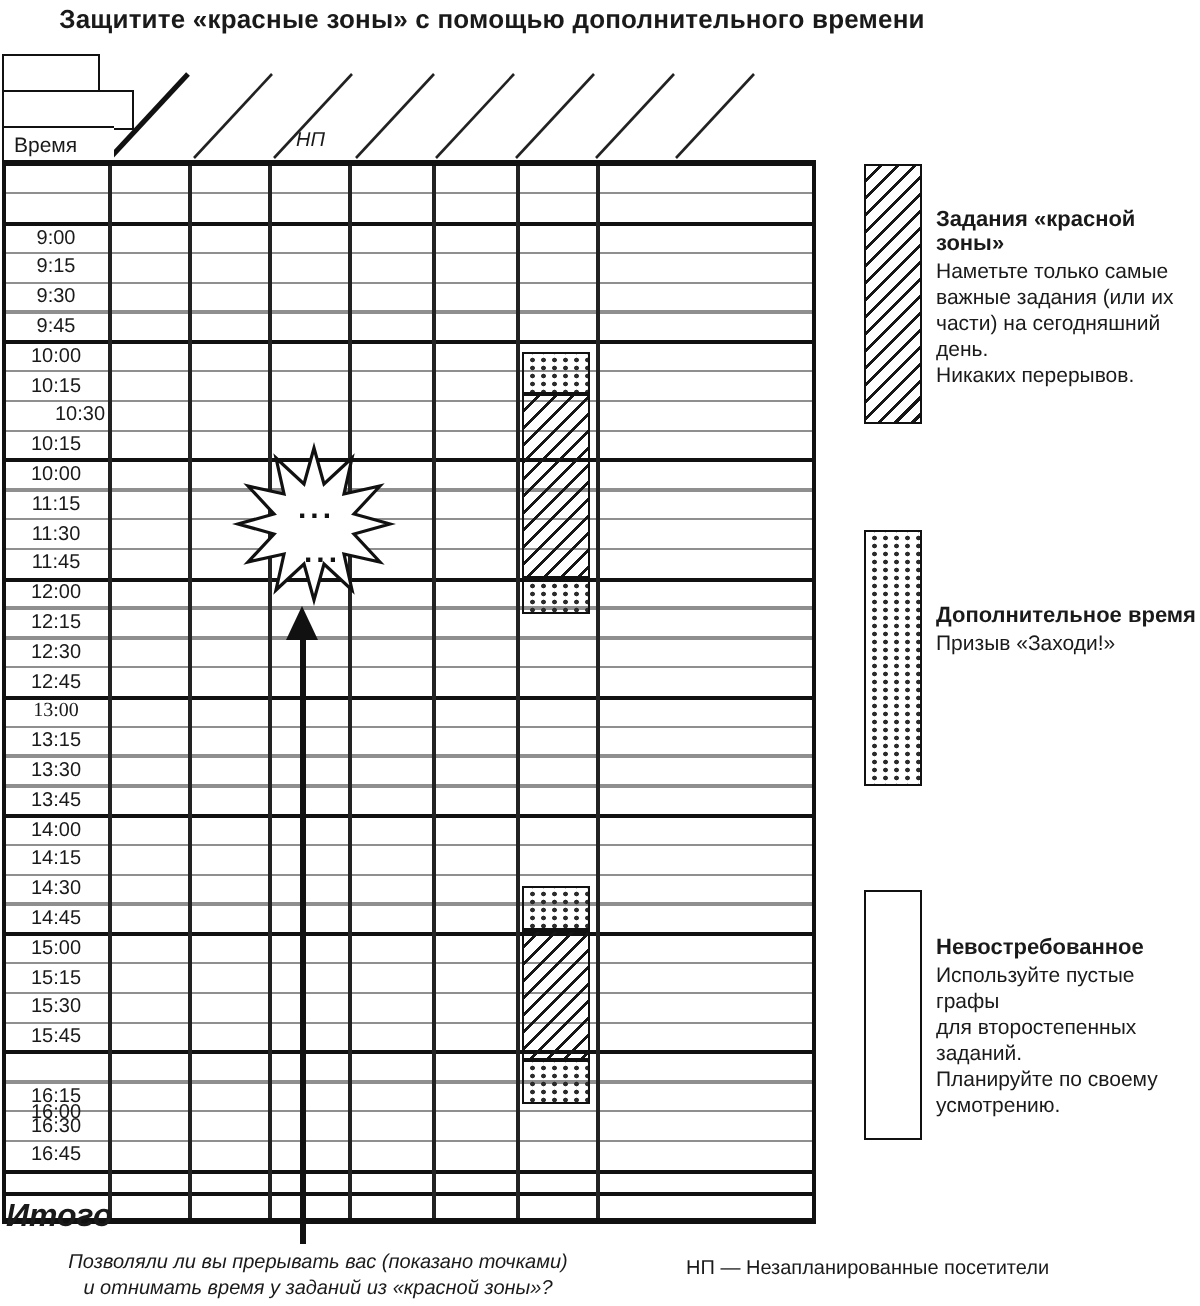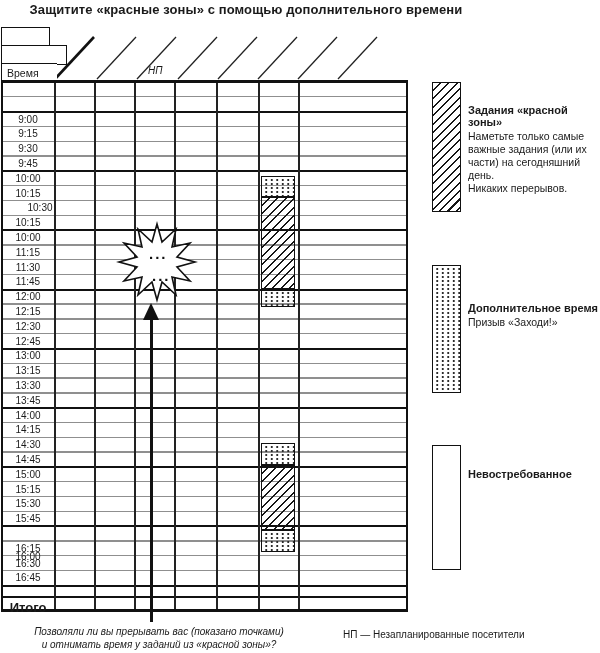--- a/index.html
+++ b/index.html
@@ -17,21 +17,21 @@
   #np-label{left:148px;top:65px;font-size:10px;font-style:italic;}
   
   #grid{left:1px;top:80px;width:407px;height:532px;background:#fff;
         border:2px solid #111;border-top-width:3px;border-bottom-width:3px;box-sizing:border-box;}
   .hline{position:absolute;left:0;width:100%;}
   .hline.heavy{background:#111;height:2px;}
   .hline.light{background:#8f8f8f;height:1.4px;}
   .vline{position:absolute;top:0;height:100%;width:1.6px;background:#222;}
   .time-cell{position:absolute;left:0;width:50px;text-align:center;font-size:10px;
              padding-top:2px;box-sizing:border-box;}
-  #itogo{left:0;width:50px;text-align:center;font-weight:bold;font-size:13px;}
+  #itogo{left:0;width:50px;text-align:center;font-weight:bold;font-size:16px;font-style:italic;}
   
   .hatched{background:repeating-linear-gradient(135deg,transparent 0 4.4px,#161616 4.4px 6px);}
   .dotted{background-image:radial-gradient(circle,#2b2b2b 1px,transparent 1.35px);
           background-size:5.5px 4px;background-position:1.5px 1px;}
   .block{border:1.2px solid #111;box-sizing:border-box;}
   
   #arrow-line{left:149.5px;top:318px;width:3px;height:304px;background:#111;}
   #arrow-head{left:143px;top:303px;width:0;height:0;border-left:8px solid transparent;
               border-right:8px solid transparent;border-bottom:17px solid #111;}
   
@@ -123,21 +123,21 @@
       <div class="time-cell" style="top: 117.3px; height: 14.8px; padding-left: 24px;">10:30</div>
       <div class="time-cell" style="top: 132.1px; height: 14.8px;">10:15</div>
       <div class="time-cell" style="top: 146.9px; height: 14.8px;">10:00</div>
       <div class="time-cell" style="top: 161.7px; height: 14.8px;">11:15</div>
       <div class="time-cell" style="top: 176.5px; height: 14.8px;">11:30</div>
       <div class="time-cell" style="top: 191.3px; height: 14.8px;">11:45</div>
       <div class="time-cell" style="top: 206.1px; height: 14.8px;">12:00</div>
       <div class="time-cell" style="top: 220.9px; height: 14.8px;">12:15</div>
       <div class="time-cell" style="top: 235.7px; height: 14.8px;">12:30</div>
       <div class="time-cell" style="top: 250.5px; height: 14.8px;">12:45</div>
-      <div class="time-cell" style="top: 265.3px; height: 14.8px;">13:00</div>
+      <div class="time-cell" style="top: 265.3px; height: 14.8px; font-family: Liberation Serif, serif;">13:00</div>
       <div class="time-cell" style="top: 280.1px; height: 14.8px;">13:15</div>
       <div class="time-cell" style="top: 294.9px; height: 14.8px;">13:30</div>
       <div class="time-cell" style="top: 309.7px; height: 14.8px;">13:45</div>
       <div class="time-cell" style="top: 324.5px; height: 14.8px;">14:00</div>
       <div class="time-cell" style="top: 339.3px; height: 14.8px;">14:15</div>
       <div class="time-cell" style="top: 354.1px; height: 14.8px;">14:30</div>
       <div class="time-cell" style="top: 368.9px; height: 14.8px;">14:45</div>
       <div class="time-cell" style="top: 383.7px; height: 14.8px;">15:00</div>
       <div class="time-cell" style="top: 398.5px; height: 14.8px;">15:15</div>
       <div class="time-cell" style="top: 413.3px; height: 14.8px;">15:30</div>
@@ -178,19 +178,24 @@
 
   <div class="abs swatch dotted" style="left:432px;top:265px;height:128px;"></div>
   <div class="abs legend-text" style="top:302px;">
     <div class="legend-title">Дополнительное время</div>
     <div class="legend-body">Призыв «Заходи!»</div>
   </div>
 
   <div class="abs swatch" style="left:432px;top:445px;height:125px;"></div>
   <div class="abs legend-text" style="top:468px;">
     <div class="legend-title">Невостребованное</div>
+    <div class="legend-body">Используйте пустые графы
+для второстепенных
+заданий.
+Планируйте по своему
+усмотрению.</div>
   </div>
 
   <div class="abs" id="question">Позволяли ли вы прерывать вас (показано точками)
 и отнимать время у заданий из «красной зоны»?</div>
   <div class="abs" id="np-def">НП — Незапланированные посетители</div>
 
 </div>
 
 </body></html>

